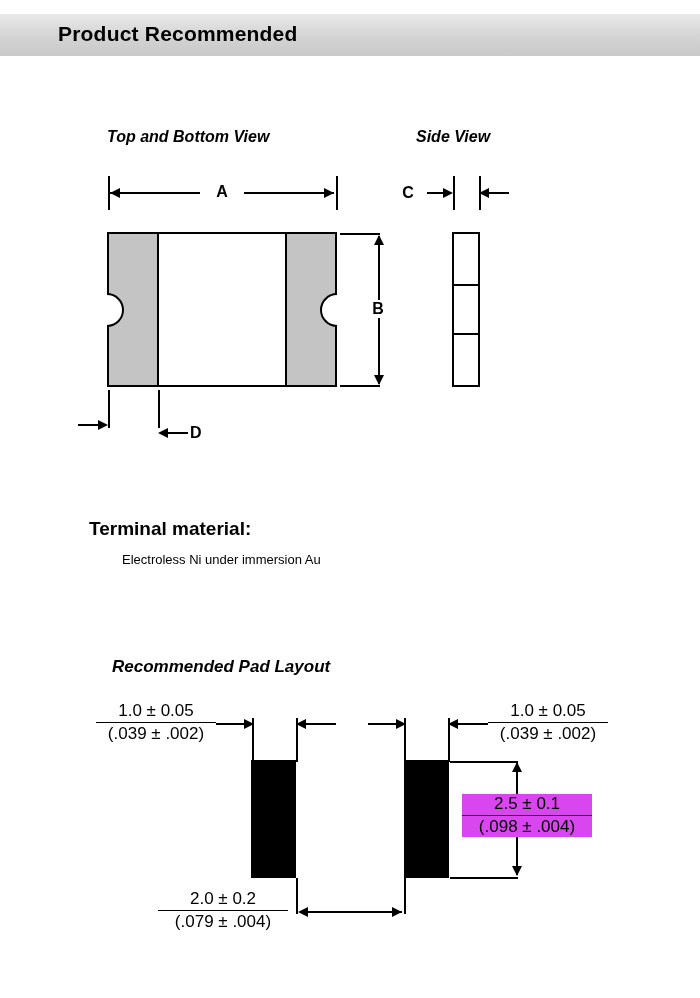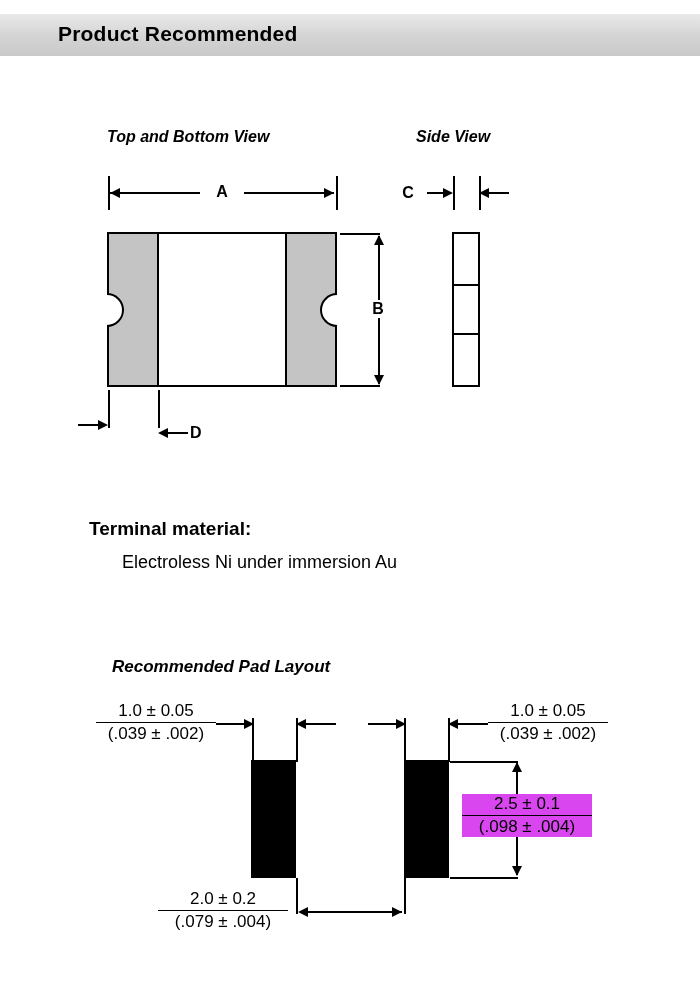--- a/index.html
+++ b/index.html
@@ -48,21 +48,21 @@
     font-weight: bold;
     text-align: center;
   }
   .section-title {
     position: absolute;
     font-size: 19px;
     font-weight: bold;
   }
   .section-body {
     position: absolute;
-    font-size: 18px;
+    font-size: 13px;
     text-align: right;
   }
 
   
   .part-body {
     position: absolute;
     left: 107px;
     top: 232px;
     width: 230px;
     height: 155px;

